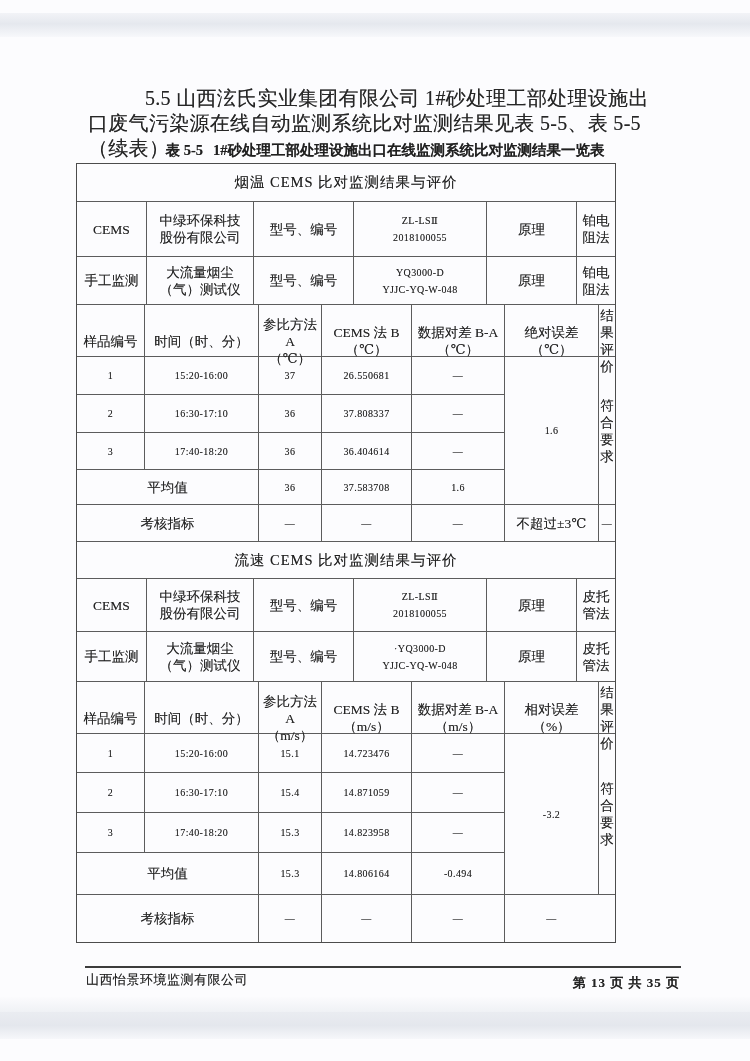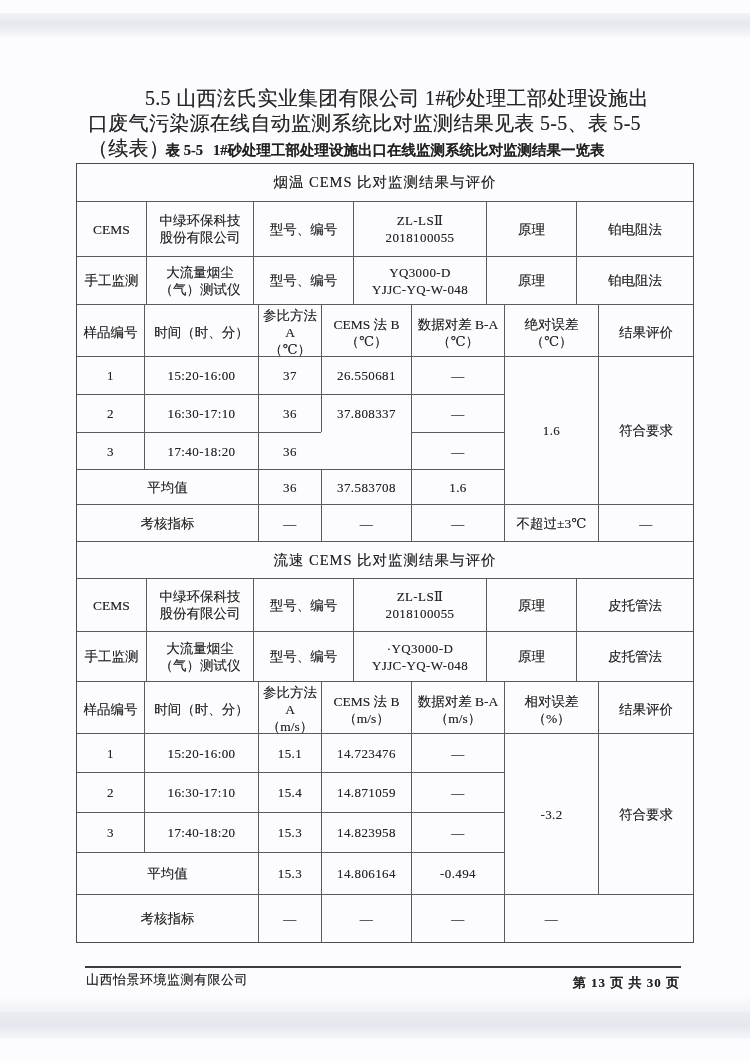--- a/index.html
+++ b/index.html
@@ -31,42 +31,42 @@
   }
   .tbl-caption{
     position:absolute;left:76px;top:141px;width:618px;
     text-align:center;font-size:14.5px;font-weight:bold;color:#202020;
     text-shadow:0 0 .4px rgba(30,30,30,.5);
     white-space:nowrap;
   }
   .tbl-caption .lbl{margin-right:10px;}
 
   .bigtable{
-    position:absolute;left:76px;top:163px;width:618px;
+    position:absolute;left:76px;top:163px;width:540px;
     border:1.5px solid #4c4c4c;
     background:transparent;
     font-size:13.5px;
   }
   .row{border-top:1px solid var(--bc);}
   .row:first-child{border-top:none;}
   .grid{display:grid;}
   .titlerow{display:flex;align-items:center;justify-content:center;
     font-size:14.5px;letter-spacing:1px;color:#1f1f1f;
     text-shadow:0 0 .4px rgba(30,30,30,.5);}
   .equip{grid-template-columns:69px 107px 100px 133px 90px auto;}
   .dcols{grid-template-columns:67px 114px 63px 90px 93px 94px auto;}
   .assess{grid-template-columns:181px 63px 90px 93px 94px auto;}
   .cell{
     display:flex;flex-direction:column;justify-content:center;align-items:center;
     text-align:center;line-height:17px;padding:2px 1px;
     text-shadow:0 0 .4px rgba(30,30,30,.45);
   }
   .bl{border-left:1px solid var(--bc);}
   .bt{border-top:1px solid var(--bc);}
-  .num{font-size:13px;letter-spacing:.4px;}
+  .num{font-size:10px;letter-spacing:.4px;}
   .s1-title{height:37px;} .s1-cems{height:55px;} .s1-man{height:48px;} .s1-head{height:52px;}
   .s1-rows{grid-template-rows:37px 38px 37px 35px;} .s1-assess{height:37px;}
   .s2-title{height:37px;} .s2-cems{height:53px;} .s2-man{height:50px;} .s2-head{height:52px;}
   .s2-rows{grid-template-rows:38px 40px 40px 42px;} .s2-assess{height:48px;}
 
   .footer-rule{position:absolute;left:85px;top:966px;width:596px;border-top:2px solid #3c3c3c;}
   .footer-company{position:absolute;left:86px;top:971px;font-size:13px;letter-spacing:.5px;
     text-shadow:0 0 .4px rgba(30,30,30,.5);}
   .footer-page{position:absolute;right:70px;top:974px;font-size:13px;font-weight:600;letter-spacing:1px;
     text-shadow:0 0 .4px rgba(30,30,30,.5);}
@@ -149,20 +149,21 @@
     <div class="cell bl num" style="grid-area:1/6/5/7">1.6</div>
     <div class="cell bl" style="grid-area:1/7/5/8">符合要求</div>
     <div class="cell bt num" style="grid-area:2/1">2</div>
     <div class="cell bl bt num" style="grid-area:2/2">16:30-17:10</div>
     <div class="cell bl bt num" style="grid-area:2/3">36</div>
     <div class="cell bl bt num" style="grid-area:2/4">37.808337</div>
     <div class="cell bl bt num" style="grid-area:2/5">—</div>
     <div class="cell bt num" style="grid-area:3/1">3</div>
     <div class="cell bl bt num" style="grid-area:3/2">17:40-18:20</div>
     <div class="cell bl bt num" style="grid-area:3/3">36</div>
+    <div class="cell bl bt num" style="grid-area:3/4">36.404614</div>
     <div class="cell bl bt num" style="grid-area:3/5">—</div>
     <div class="cell bt" style="grid-area:4/1/5/3">平均值</div>
     <div class="cell bl bt num" style="grid-area:4/3">36</div>
     <div class="cell bl bt num" style="grid-area:4/4">37.583708</div>
     <div class="cell bl bt num" style="grid-area:4/5">1.6</div>
   </div>
 
   <div class="row grid assess s1-assess">
     <div class="cell">考核指标</div>
     <div class="cell bl num">—</div>
@@ -255,13 +256,13 @@
     <div class="cell bl num">—</div>
     <div class="cell bl num">—</div>
     <div class="cell bl num">—</div>
     <div class="cell bl num">—</div>
   </div>
 
 </div>
 
 <div class="footer-rule"></div>
 <div class="footer-company">山西怡景环境监测有限公司</div>
-<div class="footer-page">第 13 页 共 30 页</div>
+<div class="footer-page">第 13 页 共 35 页</div>
 
 </body></html>

